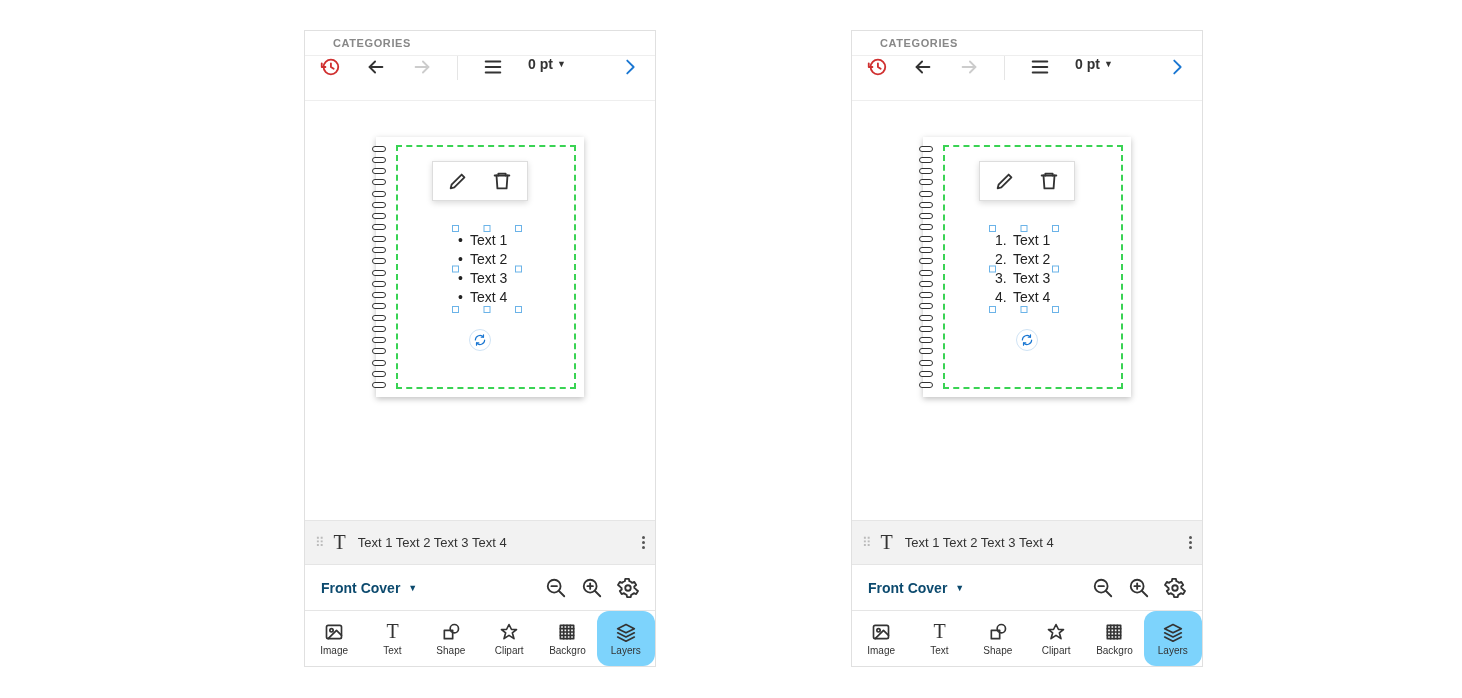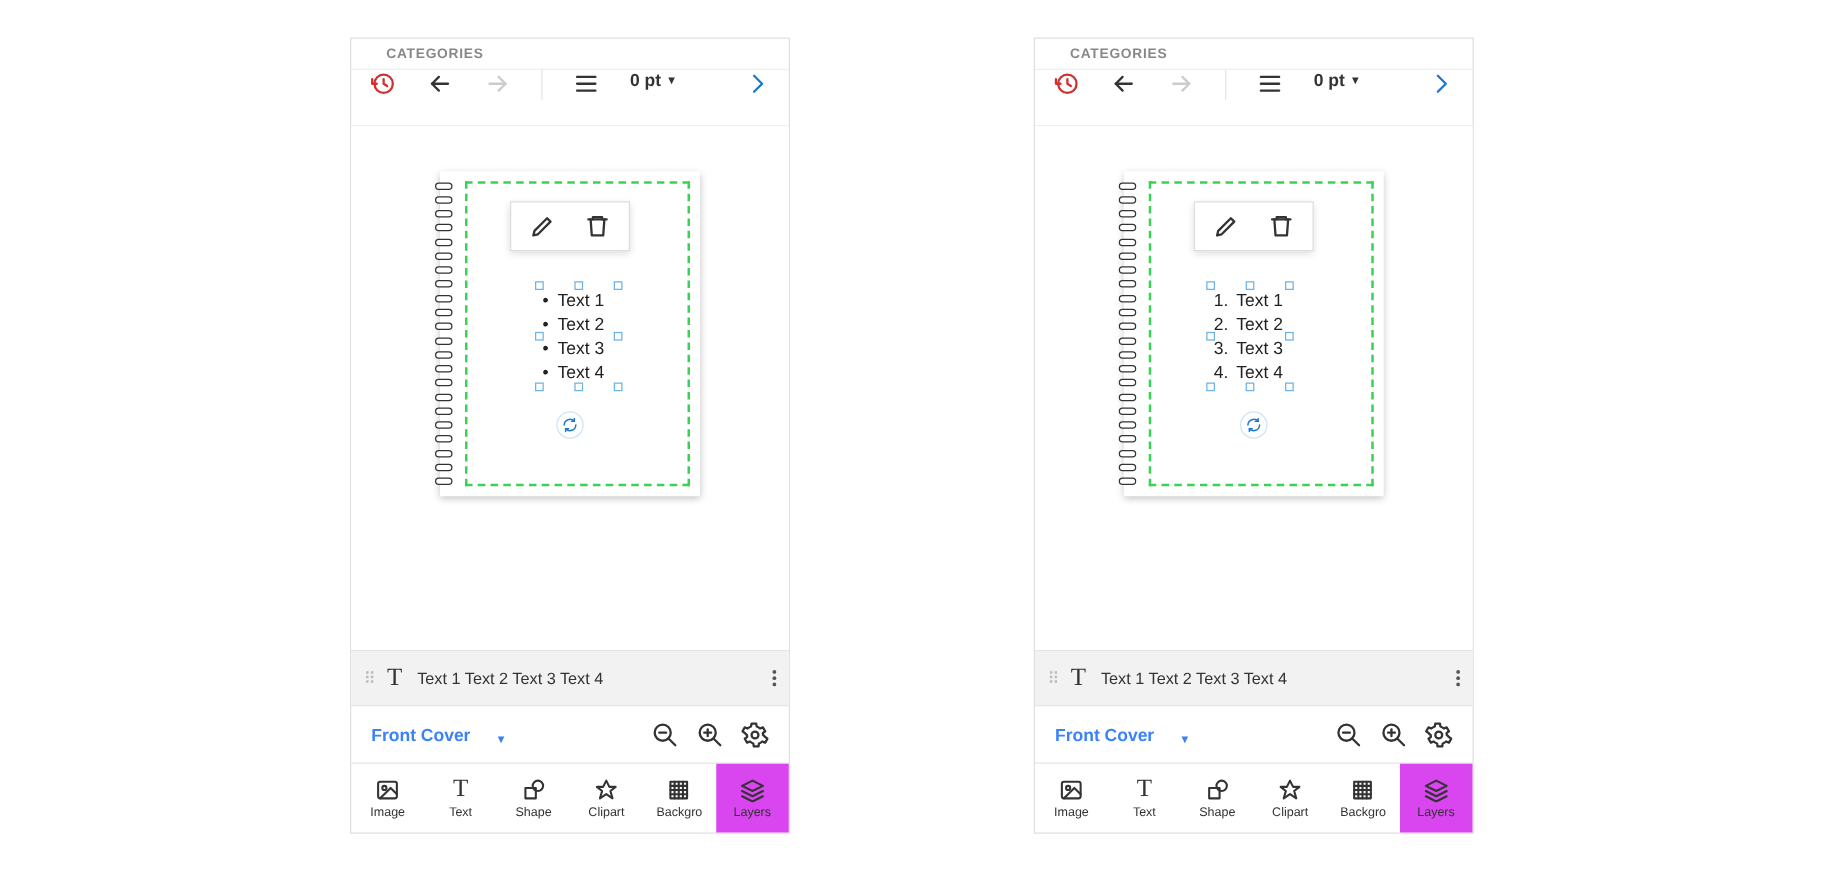--- a/index.html
+++ b/index.html
@@ -1,17 +1,17 @@
 <!DOCTYPE html>
 <html><head>
 <meta charset="utf-8">
 <style>
   *{box-sizing:border-box;margin:0;padding:0;font-family:Arial,Helvetica,sans-serif;}
   body{background:#fff;width:1462px;height:698px;position:relative;}
-  .panel{position:absolute;top:30px;width:352px;height:637px;border:1px solid #e0e0e0;background:#fff;display:flex;flex-direction:column;}
+  .panel{position:absolute;top:30px;width:352px;height:637px;border:1px solid #e0e0e0;background:#fff;display:flex;flex-direction:column;margin-left:24px;}
   .panel.left{left:280px;}
   .panel.right{left:827px;}
   .cat-row{display:flex;align-items:center;gap:6px;padding:0 8px;height:24px;font-size:11px;font-weight:700;letter-spacing:0.6px;color:#888;}
   .cat-row svg{width:14px;height:14px;}
   .toolbar{display:flex;align-items:flex-start;height:46px;border-top:1px solid #eee;border-bottom:1px solid #eee;padding:0 14px;gap:24px;}
   .toolbar .tb{display:flex;align-items:center;justify-content:center;width:22px;height:22px;color:#333;}
   .toolbar .tb.hist svg{stroke:#d03030;}
   .toolbar .tb.redo{color:#ccc;}
   .toolbar .sep{width:1px;height:24px;background:#e5e5e5;}
   .toolbar .pt{display:flex;align-items:center;gap:4px;font-size:14px;font-weight:600;color:#333;}
@@ -38,29 +38,29 @@
   .selhandles .mt{top:-3px;left:50%;transform:translateX(-50%);}
   .selhandles .mb{bottom:-3px;left:50%;transform:translateX(-50%);}
   .rotate{position:absolute;top:192px;left:50%;transform:translateX(-50%);width:22px;height:22px;border:1px solid #cfe3f5;border-radius:50%;display:flex;align-items:center;justify-content:center;}
   .rotate svg{width:14px;height:14px;stroke:#1976d2;}
   .layerrow{height:44px;background:#f2f2f2;border-top:1px solid #e5e5e5;display:flex;align-items:center;padding:0 10px;gap:12px;font-size:13px;color:#333;}
   .layerrow .drag{color:#bbb;font-size:13px;letter-spacing:-3px;}
   .layerrow .Ticon{font-family:'Times New Roman',serif;font-size:20px;}
   .layerrow .more{margin-left:auto;display:flex;flex-direction:column;gap:2px;}
   .layerrow .more span{width:3px;height:3px;background:#555;border-radius:50%;}
   .navrow{height:46px;border-top:1px solid #e5e5e5;display:flex;align-items:center;padding:0 16px;gap:14px;}
-  .navrow .pgname{font-size:14px;font-weight:600;color:#3b82f6;display:flex;align-items:flex-end;gap:20px;}
+  .navrow .pgname{font-size:14px;font-weight:600;color:#0c4a6e;display:flex;align-items:center;gap:8px;}
   .navrow .pgname .caret{font-size:9px;}
   .navrow .sp{flex:1;}
   .navrow .ib{width:22px;height:22px;display:flex;align-items:center;justify-content:center;}
   .navrow svg{stroke:#333;}
   .tabs{height:56px;border-top:1px solid #e5e5e5;display:flex;}
   .tabs .tab{flex:1;display:flex;flex-direction:column;align-items:center;justify-content:center;gap:3px;font-size:10px;color:#333;position:relative;}
   .tabs .tab .ico{width:20px;height:20px;display:flex;align-items:center;justify-content:center;}
-  .tabs .tab.active{background:#d946ef;}
+  .tabs .tab.active{background:#7dd3fc;border-radius:12px;}
   svg{fill:none;stroke-width:2;stroke-linecap:round;stroke-linejoin:round;}
 </style>
 </head>
 <body>
 
 <div class="panel left">
   <div class="cat-row">
     <svg viewBox="0 0 24 24">
         <polyline points="7 5 12 12 7 19"></polyline>
         <polyline points="13 5 18 12 13 19"></polyline>

